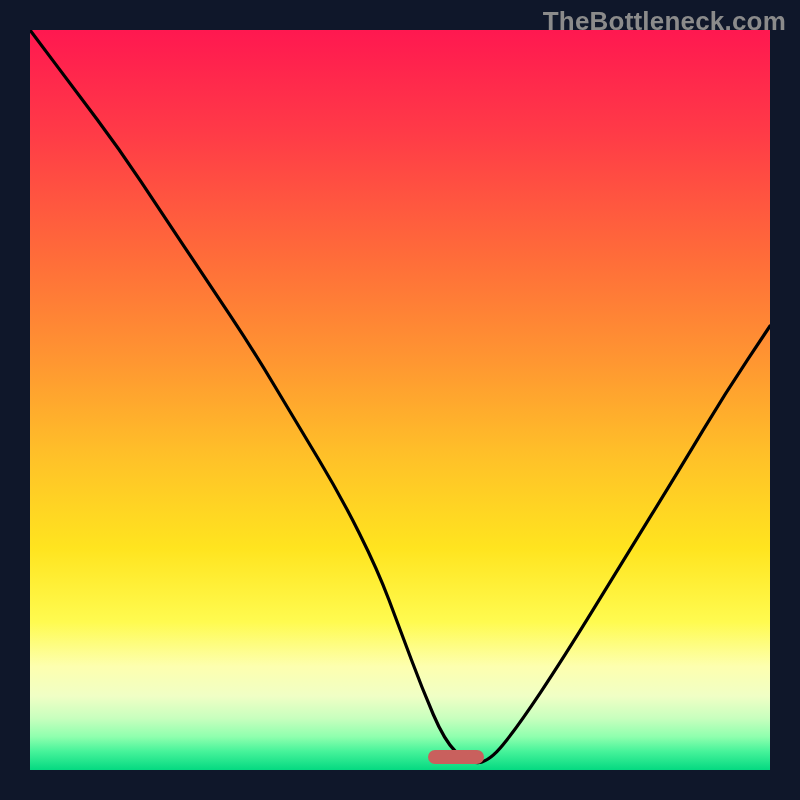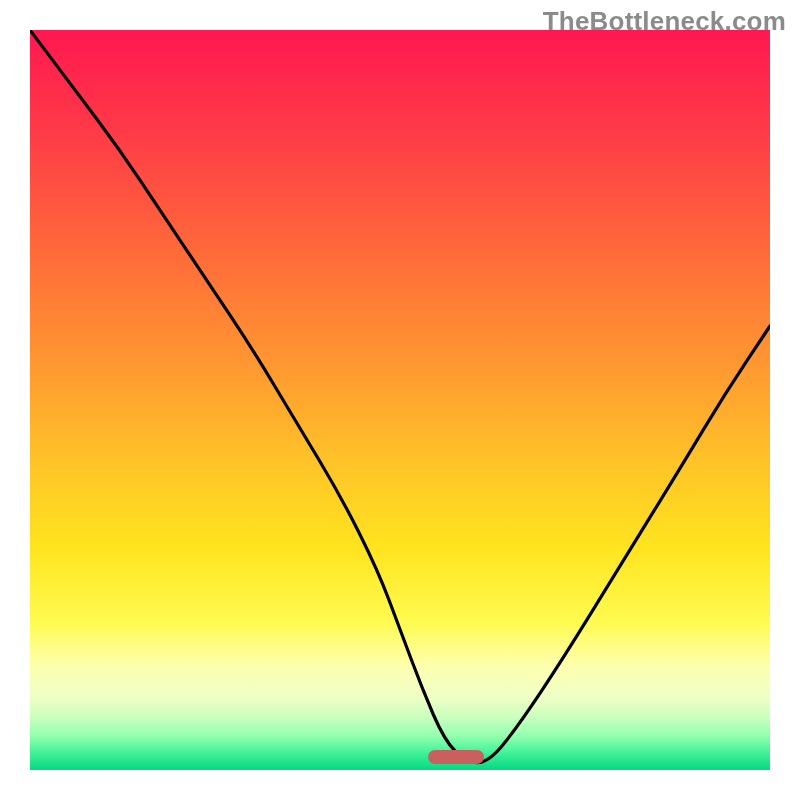--- a/index.html
+++ b/index.html
@@ -9,21 +9,21 @@
     height: 800px;
     background: #000;
     overflow: hidden;
   }
   .frame {
     position: absolute;
     left: 0;
     top: 0;
     width: 800px;
     height: 800px;
-    background: #ffffff;
+    background: #0f172a;
   }
   .plot {
     position: absolute;
     left: 30px;
     top: 30px;
     width: 740px;
     height: 740px;
     overflow: hidden;
   }
   .gradient {

